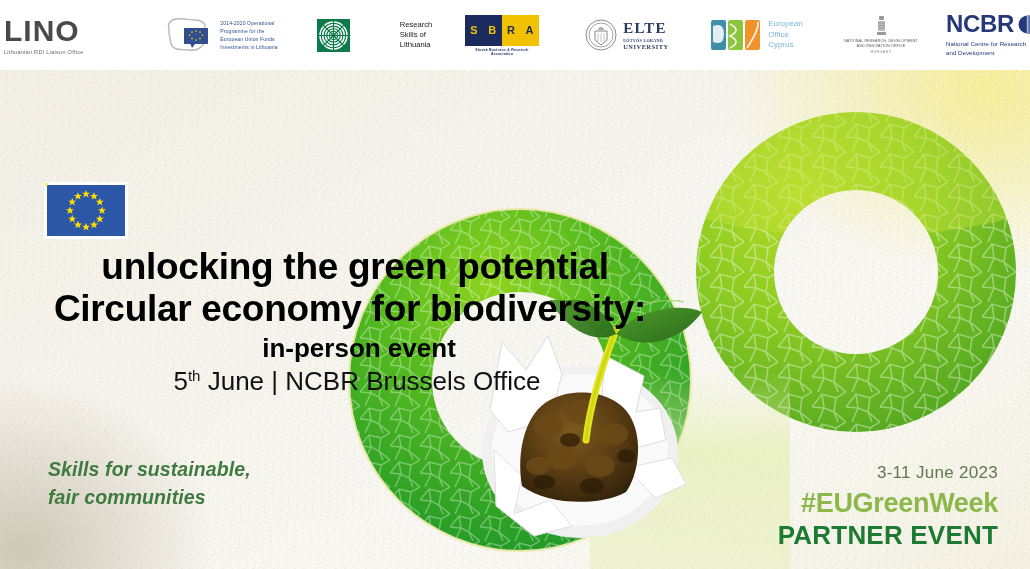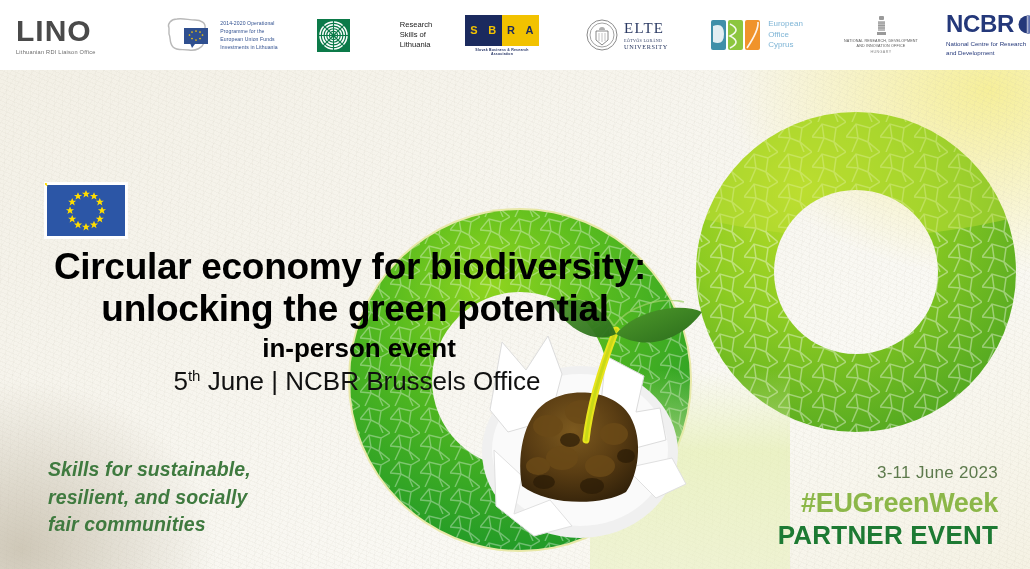--- a/index.html
+++ b/index.html
@@ -25,21 +25,21 @@
     z-index:40;
   }
   .logo-slot {
     height:70px;
     display:flex; align-items:center; justify-content:center;
     position:relative;
     flex:0 0 auto;
   }
 
   
-  .lino { width:132px; padding-left:16px; flex-direction:column; align-items:flex-start; }
+  .lino { width:132px; padding-left:4px; flex-direction:column; align-items:flex-start; }
   .lino-word {
     font-size:30px; font-weight:bold; letter-spacing:1px;
     color:#4a4a4a; line-height:1; font-family:"Liberation Sans", sans-serif;
   }
   .lino-sub { font-size:5.6px; color:#6a6a6a; letter-spacing:.25px; margin-top:3px; }
 
   
   .eufunds { width:175px; }
   .eufunds-inner { display:flex; align-items:center; gap:5px; }
   .lt-map {
@@ -75,21 +75,21 @@
     flex:1; background:#f2c200; color:#1b2a5e;
     display:flex; align-items:center; justify-content:space-around;
     font-size:11px; font-weight:bold; letter-spacing:.5px;
   }
   .sbra-caption {
     font-size:3.5px; color:#1b2a5e; text-align:center;
     letter-spacing:.2px; padding-top:2px; font-weight:bold;
   }
 
   
-  .elte { width:130px; }
+  .elte { width:130px;font-weight:bold; }
   .elte-inner { display:flex; align-items:center; gap:6px; }
   .elte-seal { width:32px; height:32px; position:relative; }
   .elte-seal svg { width:32px; height:32px; display:block; }
   .elte-word {
     font-size:15px; color:#2b3a63; letter-spacing:1.2px;
     font-family:"Liberation Serif", serif; line-height:1;
   }
   .elte-sub1 { font-size:4.1px; color:#2b3a63; letter-spacing:.3px; font-family:"Liberation Serif", serif; margin-top:2px; }
   .elte-sub2 { font-size:6.3px; color:#2b3a63; letter-spacing:.6px; font-family:"Liberation Serif", serif; }
 
@@ -501,29 +501,28 @@
           <use href="#s" x="33" y="41.8"></use>
           <use href="#s" x="27.2" y="36"></use>
           <use href="#s" x="25" y="27.5"></use>
           <use href="#s" x="27.2" y="19"></use>
           <use href="#s" x="33" y="13.2"></use>
         </g>
       </svg>
     </div>
 
     <div id="title-block">
+      <div class="title-line" id="title-2">unlocking the green potential</div>
       <div class="title-line" id="title-1">Circular economy for biodiversity:</div>
-      <div class="title-line" id="title-2">unlocking the green potential</div>
       <div id="subtitle">in-person event</div>
       <div id="eventline"><span>5</span><sup>th</sup><span> June | NCBR Brussels Office</span></div>
     </div>
 
     <div id="tagline">
       <div>Skills for sustainable,</div>
-      <div>resilient, and socially</div>
       <div>fair communities</div>
     </div>
 
     <div id="egw">
       <div id="egw-dates">3-11 June 2023</div>
       <div id="egw-hash">#EUGreenWeek</div>
       <div id="egw-partner">PARTNER EVENT</div>
     </div>
 
   </div>

